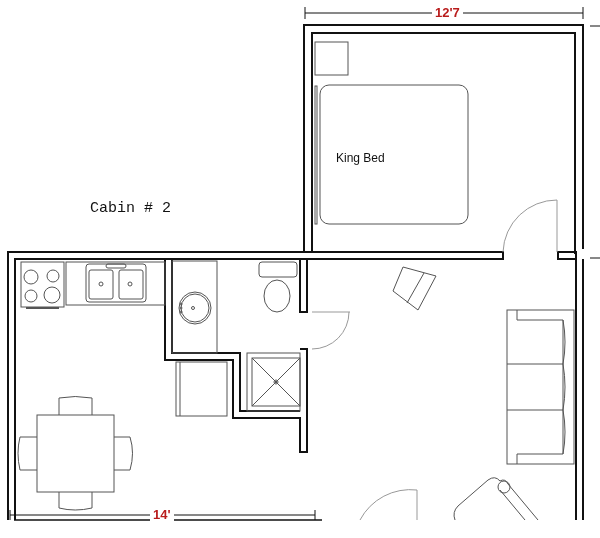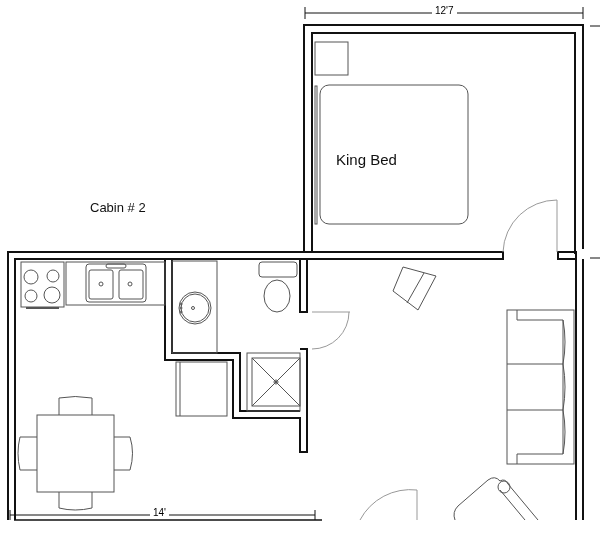--- a/index.html
+++ b/index.html
@@ -1,19 +1,19 @@
 <!DOCTYPE html>
 <html><head>
 <meta charset="utf-8">
 <style>
   html, body { margin:0; padding:0; background:#ffffff; }
   body { width:600px; height:538px; overflow:hidden; position:relative; font-family:"Liberation Sans", sans-serif; }
   #plan { position:absolute; left:0; top:0; width:600px; height:538px; }
   .lbl { position:absolute; color:#111; font-family:"Liberation Sans", sans-serif; white-space:nowrap; }
-  .dim { position:absolute; background:#fff; color:#000000; font-weight:normal; font-size:10px; padding:0 3px; font-family:"Liberation Sans", sans-serif; }
+  .dim { position:absolute; background:#fff; color:#b91c1c; font-weight:bold; font-size:13px; padding:0 3px; font-family:"Liberation Sans", sans-serif; }
 </style>
 </head>
 <body>
 
 <div id="plan">
 <svg width="600" height="538" viewBox="0 0 600 538" xmlns="http://www.w3.org/2000/svg">
   <g fill="none" stroke="#111" stroke-width="2">
 
     <g stroke-width="1">
       <line x1="305" y1="13" x2="583" y2="13"></line>
@@ -149,16 +149,16 @@
     <g>
       <path d="M455 520 Q452 512 458 506 L488 480 Q495 475 500 481"></path>
       <path d="M500 481 Q505 478 508 484 L538 520"></path>
       <path d="M500 490 L525 520"></path>
       <circle cx="504" cy="487" r="6"></circle>
     </g>
   </g>
 </svg>
 </div>
 
-<div class="lbl" style="left:90px; top:200px; font-size:13px;">Cabin # 2</div>
-<div class="lbl" style="left:336px; top:151px; font-size:15px;">King Bed</div>
+<div class="lbl" style="left:90px; top:200px; font-size:15px;font-family:Liberation Mono, monospace;">Cabin # 2</div>
+<div class="lbl" style="left:336px; top:151px; font-size:12px;">King Bed</div>
 <div class="dim" style="left:432px; top:5px;">12'7</div>
 <div class="dim" style="left:150px; top:507px;text-align:right;">14'</div>
 
 </body></html>

